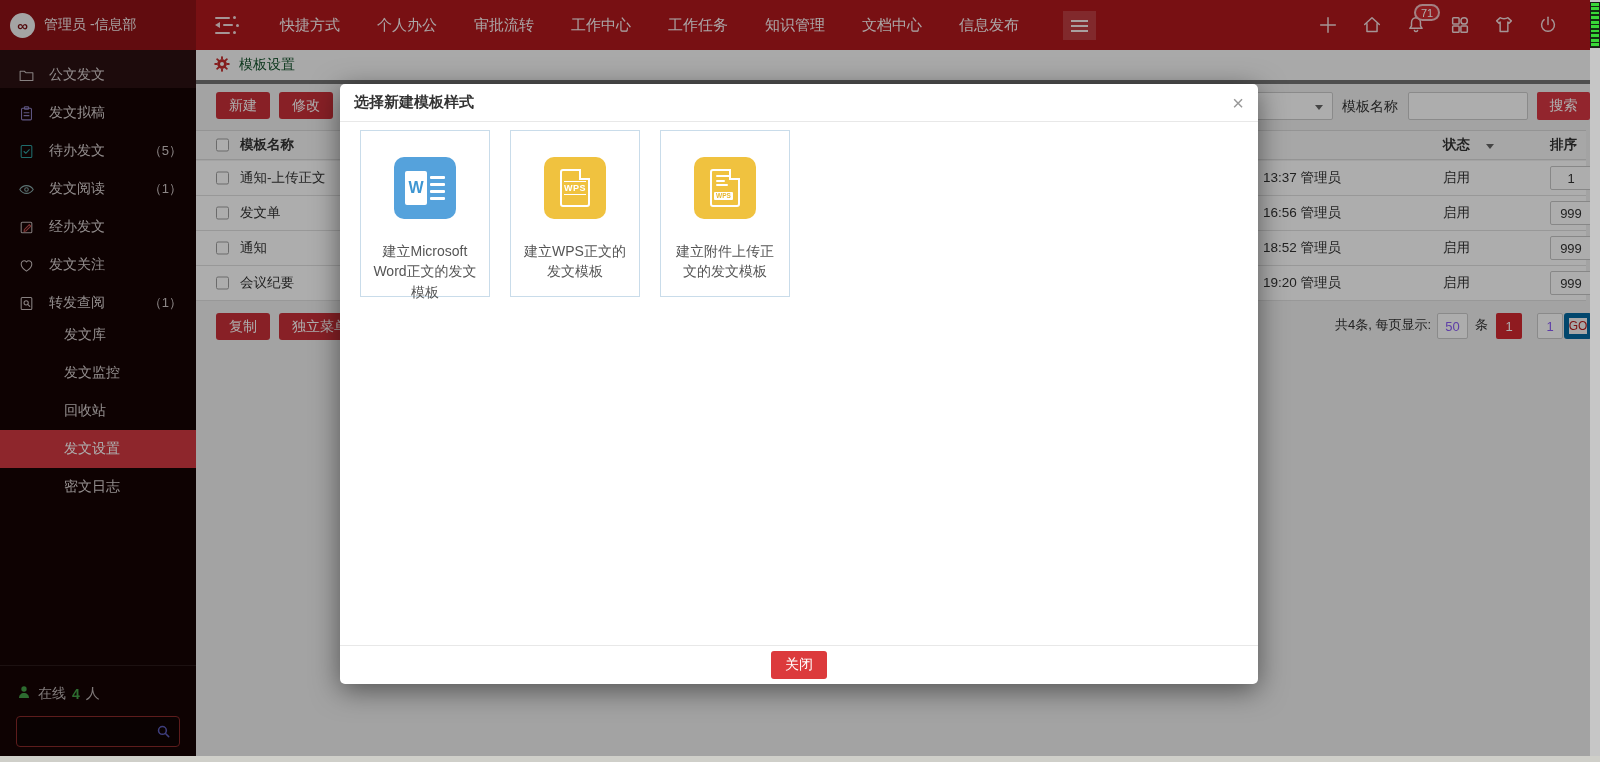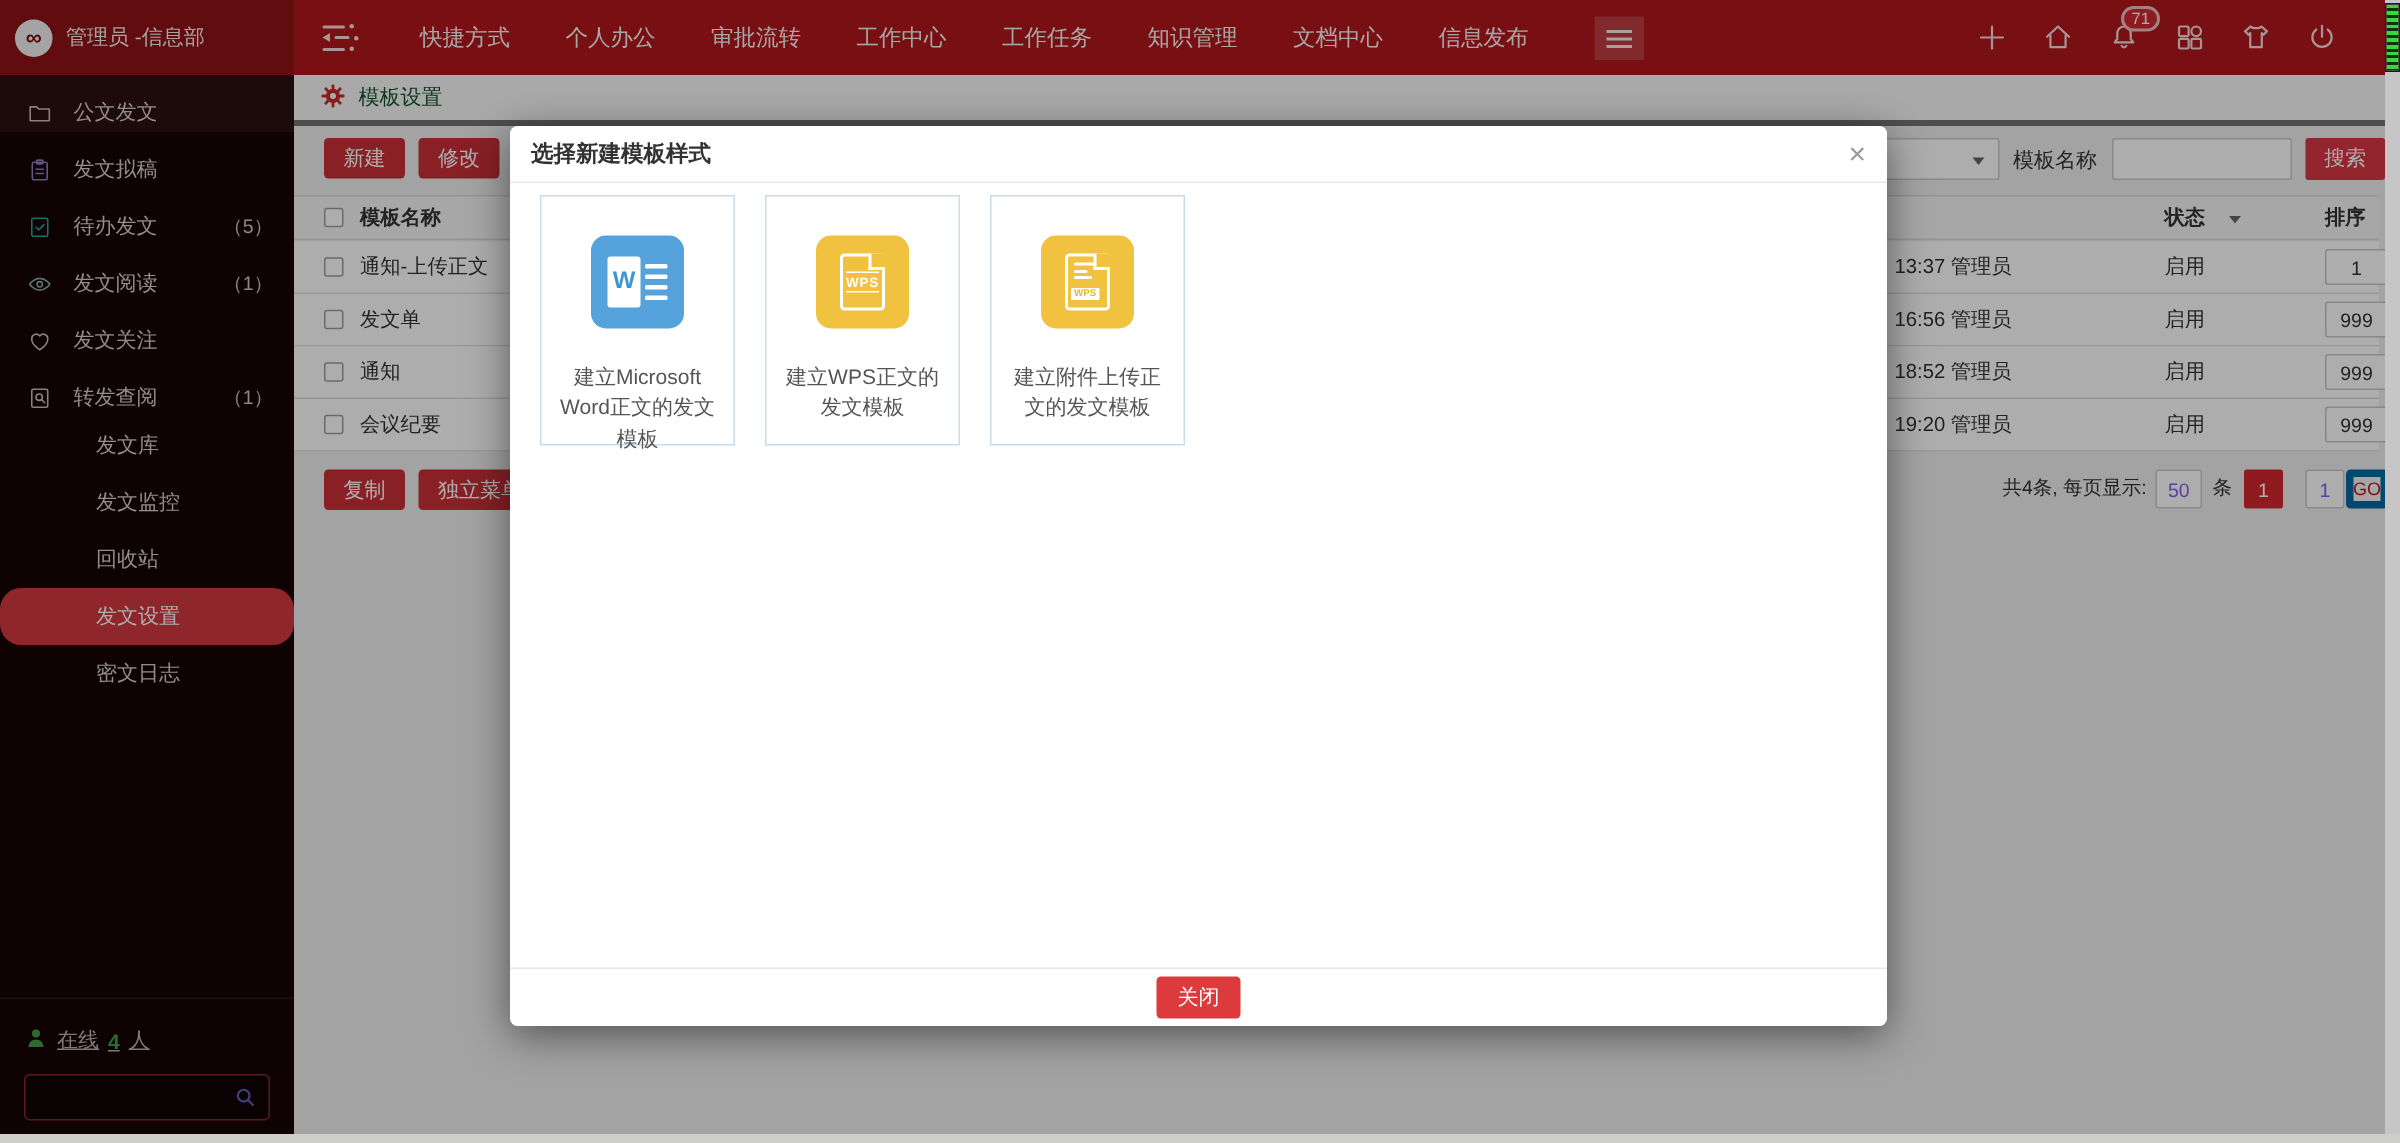--- a/index.html
+++ b/index.html
@@ -35,23 +35,23 @@
   .sidebar { position:absolute; left:0; top:50px; width:196px; height:706px; background:#150404; z-index:1; }
   .side-item { display:flex; align-items:center; height:38px; padding:12px 14px 0 18px; color:#D8D0D0; font-size:14px; cursor:pointer; }
   .side-item .s-icon { width:18px; display:flex; align-items:center; }
   .side-item .s-icon svg { fill:none; stroke-width:1.5; stroke-linecap:round; stroke-linejoin:round; }
   .side-item .lbl { margin-left:13px; }
   .side-item .cnt { margin-left:auto; font-size:13px; color:#CFC6C6; }
   .side-item.first { background:#2B1113; }
   .side-item.active-parent { background:#B8252B; color:#F2E6E6; }
   .chev-down { margin-left:auto; width:0; height:0; border-left:5px solid transparent; border-right:5px solid transparent; border-top:6px solid #E8C8C8; }
   .side-sub { padding-left:64px; height:38px; display:flex; align-items:center; color:#D8D0D0; font-size:14px; cursor:pointer; }
-  .side-sub.active { background:#D13841; color:#fff;border-radius:14px; }
+  .side-sub.active { background:#D13841; color:#fff; }
   .side-footer { position:absolute; top:615px; left:0; right:0; border-top:1px solid rgba(255,255,255,.09); padding:18px 16px 0; }
-  .online { display:flex; align-items:center; color:#BDB4B4; font-size:14px; gap:6px;text-decoration:underline; }
+  .online { display:flex; align-items:center; color:#BDB4B4; font-size:14px; gap:6px; }
   .online .num { color:#43A047; font-weight:bold; }
   .side-search { margin-top:13px; position:relative; }
   .side-search input { width:100%; height:31px; background:rgba(0,0,0,.25); border:1px solid #8A2A2A; border-radius:4px; color:#CCC; padding:0 32px 0 10px; font-size:13px; }
   .side-search .mag { position:absolute; right:8px; top:7px; }
 
   
   .content { position:absolute; left:196px; top:50px; width:1394px; height:706px; background:#F0F0F0; z-index:1; }
   .page-header { height:34px; background:#FAFAFA; border-bottom:4px solid #737373; display:flex; align-items:center; padding-left:18px; gap:9px; font-size:14px; color:#14532d; }
   .btn-red { position:absolute; background:#C93039; color:#FFF; font-size:14px; border:none; border-radius:3px; height:27px; padding:0 13px; cursor:pointer; }
   .tpl-select { position:absolute; left:1054px; top:42px; width:83px; height:28px; background:#FFF; border:1px solid #CCC; border-radius:2px; }
@@ -210,20 +210,29 @@
     </div>
     <div class="side-item">
       <span class="s-icon">
           <svg width="17" height="17" viewBox="0 0 24 24" stroke="#86A8A8">
             <path d="M2.5 12S6 6.5 12 6.5 21.5 12 21.5 12 18 17.5 12 17.5 2.5 12 2.5 12z"></path>
             <circle cx="12" cy="12" r="2.5"></circle>
           </svg>
         </span>
       <span class="lbl">发文阅读</span>
       <span class="cnt">（1）</span>
+    </div>
+    <div class="side-item">
+      <span class="s-icon">
+          <svg width="17" height="17" viewBox="0 0 24 24" stroke="#C0B4B4">
+            <rect x="4.5" y="4.5" width="15" height="15" rx="1.5"></rect>
+            <path d="M9 15l7-7 2 2-7 7-2.5.5z" stroke="#C05050"></path>
+          </svg>
+        </span>
+      <span class="lbl">经办发文</span>
     </div>
     <div class="side-item">
       <span class="s-icon">
           <svg width="17" height="17" viewBox="0 0 24 24" stroke="#CCC0C0">
             <path d="M12 20s-7.5-4.5-7.5-10A4.2 4.2 0 0 1 12 7a4.2 4.2 0 0 1 7.5 3c0 5.5-7.5 10-7.5 10z"></path>
           </svg>
         </span>
       <span class="lbl">发文关注</span>
     </div>
     <div class="side-item">

